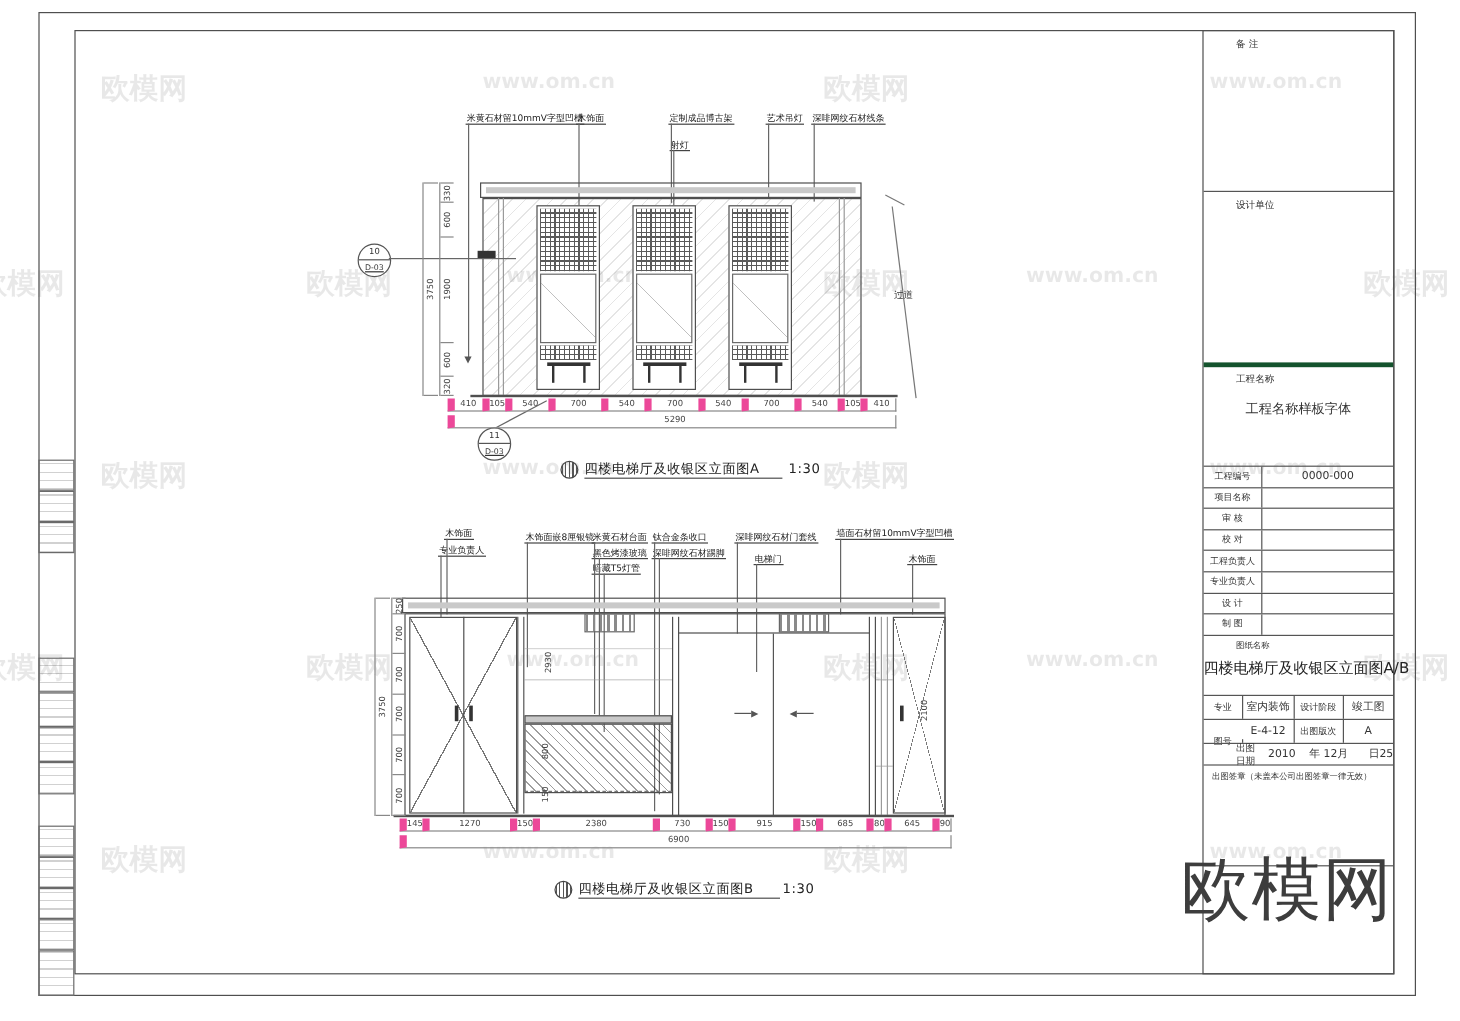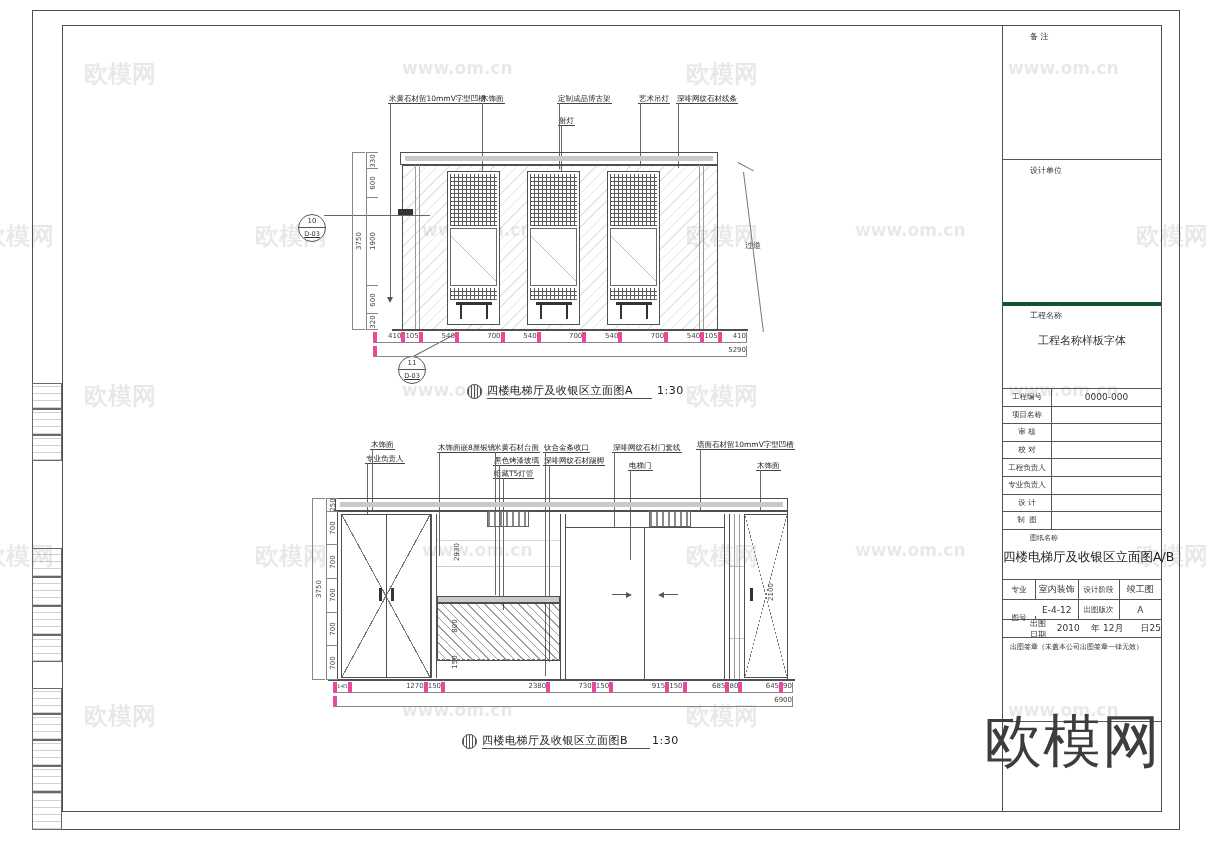--- a/index.html
+++ b/index.html
@@ -17,21 +17,21 @@
   .fret{background:
      repeating-linear-gradient(0deg,#5a5a5a 0 1px,transparent 1px 4px),
      repeating-linear-gradient(90deg,#5a5a5a 0 1px,transparent 1px 4px);}
   .xdoor{background-image:
      linear-gradient(to bottom right, transparent 49.6%, #777 49.6%, #777 50.3%, transparent 50.3%),
      linear-gradient(to top right,    transparent 49.6%, #777 49.6%, #777 50.3%, transparent 50.3%);}
   .mirror{background:linear-gradient(45deg, transparent 48%, #c0c0c0 48%, #c0c0c0 49%, transparent 49%);}
   .lbl{font-size:7.5px;line-height:8px;color:#222;border-bottom:1px solid #444;white-space:nowrap;padding:0 1px;}
   .leader{width:1px;background:#666;}
   .dimh{display:flex;align-items:flex-end;font-size:7px;color:#444;}
-  .dimh .seg{text-align:right;border-left:4px solid #ec4899;border-bottom:1px solid #888;height:10px;line-height:8px;overflow:visible;}
+  .dimh .seg{text-align:center;border-left:6px solid #ec4899;border-bottom:1px solid #888;height:10px;line-height:8px;overflow:visible;}
   .dimh .seg:last-child{border-right:1px solid #888;}
   .dimv{display:flex;flex-direction:column;font-size:7px;color:#444;border-left:1px solid #888;}
   .dimv .seg{display:flex;align-items:center;justify-content:center;border-top:1px solid #888;overflow:visible;}
   .dimv .seg:last-child{border-bottom:1px solid #888;}
   .vtext{transform:rotate(-90deg);white-space:nowrap;font-size:7px;color:#444;}
   .wm{position:absolute;font-weight:bold;pointer-events:none;white-space:nowrap;}
   .callout{border:1px solid #555;border-radius:50%;width:26px;height:26px;font-size:7px;text-align:center;background:#fff;}
   .callout .t{border-bottom:1px solid #555;height:12px;line-height:13px;}
   .callout .b{height:12px;line-height:12px;font-size:6.5px;text-decoration:underline;}
   .tmark{width:15px;height:15px;border:1.5px solid #444;border-radius:50%;box-sizing:border-box;
@@ -141,21 +141,21 @@
       <div style="margin:1px auto 0;width:36px;height:3px;background:#333;"></div>
       <div style="margin:0 auto;width:28px;height:14px;border-left:2px solid #333;border-right:2px solid #333;box-sizing:border-box;"></div>
     </div>
 
     <div class="abs line" style="left:392px;top:329px;width:356px;height:2px;"></div>
 
     <div class="abs" style="left:744px;top:172px;width:161px;height:1px;background:#777;transform:rotate(82.9deg);transform-origin:0 0;"></div>
     <div class="abs" style="left:738px;top:162px;width:18px;height:1px;background:#777;transform:rotate(28deg);transform-origin:0 0;"></div>
     <div class="abs" style="left:745px;top:240px;font-size:8px;color:#333;">过道</div>
 
-    <div class="abs callout" style="left:298px;top:214px;">
+    <div class="abs callout" style="left:298px;top:203px;">
       <div class="t">10</div>
       <div class="b">D-03</div>
     </div>
     <div class="abs" style="left:324px;top:215px;width:106px;height:1px;background:#666;"></div>
     <div class="abs" style="left:398px;top:209px;width:15px;height:6px;background:#333;"></div>
 
     <div class="abs callout" style="left:398px;top:356px;">
       <div class="t">11</div>
       <div class="b">D-03</div>
     </div>
@@ -279,21 +279,21 @@
     <div class="abs lite" style="left:730px;top:566px;width:14px;height:1px;opacity:.6;"></div>
     <div class="abs lite" style="left:730px;top:638px;width:14px;height:1px;opacity:.6;"></div>
 
     <div class="abs box stripesV xdoor" style="left:744px;top:514px;width:44px;height:164px;"></div>
     <div class="abs" style="left:750px;top:588px;width:3px;height:13px;background:#333;"></div>
     <div class="abs vtext" style="left:762px;top:588px;">2100</div>
 
     <div class="abs line" style="left:328px;top:679px;width:467px;height:2px;"></div>
 
     <div class="abs dimh" style="left:333px;top:682px;width:460px;">
-        <div class="seg" style="flex: 145 1 0%; font-family: Liberation Serif, serif;">145</div>
+        <div class="seg" style="flex: 145 1 0%;">145</div>
         <div class="seg" style="flex: 1270 1 0%;">1270</div>
         <div class="seg" style="flex: 150 1 0%;">150</div>
         <div class="seg" style="flex: 1780 1 0%;">2380</div>
         <div class="seg" style="flex: 730 1 0%;">730</div>
         <div class="seg" style="flex: 150 1 0%;">150</div>
         <div class="seg" style="flex: 915 1 0%;">915</div>
         <div class="seg" style="flex: 150 1 0%;">150</div>
         <div class="seg" style="flex: 685 1 0%;">685</div>
         <div class="seg" style="flex: 80 1 0%;">80</div>
         <div class="seg" style="flex: 645 1 0%;">645</div>
@@ -369,21 +369,21 @@
           <div class="c2"></div>
         </div>
         <div class="tb-row" style="height: 17.6px;">
           <div class="c1">专业负责人</div>
           <div class="c2"></div>
         </div>
         <div class="tb-row" style="height: 17.6px;">
           <div class="c1">设  计</div>
           <div class="c2"></div>
         </div>
-        <div class="tb-row" style="height: 17.6px; font-family: Liberation Mono, monospace;">
+        <div class="tb-row" style="height: 17.6px;">
           <div class="c1">制  图</div>
           <div class="c2"></div>
         </div>
       </div>
     <div style="position:absolute;left:0;top:503px;width:100%;height:50px;border-top:1px solid #555;box-sizing:border-box;">
       <div class="tb-lbl" style="padding:3px 0 0 7px;font-size:7px;">图纸名称</div>
       <div style="font-size:12.5px;text-align:center;margin-top:6px;color:#222;white-space:nowrap;">四楼电梯厅及收银区立面图A/B</div>
     </div>
     <div class="tb-row" style="position:absolute;left:0;top:553px;width:100%;height:20px;">
       <div class="c1" style="width:32px;">专业</div>

